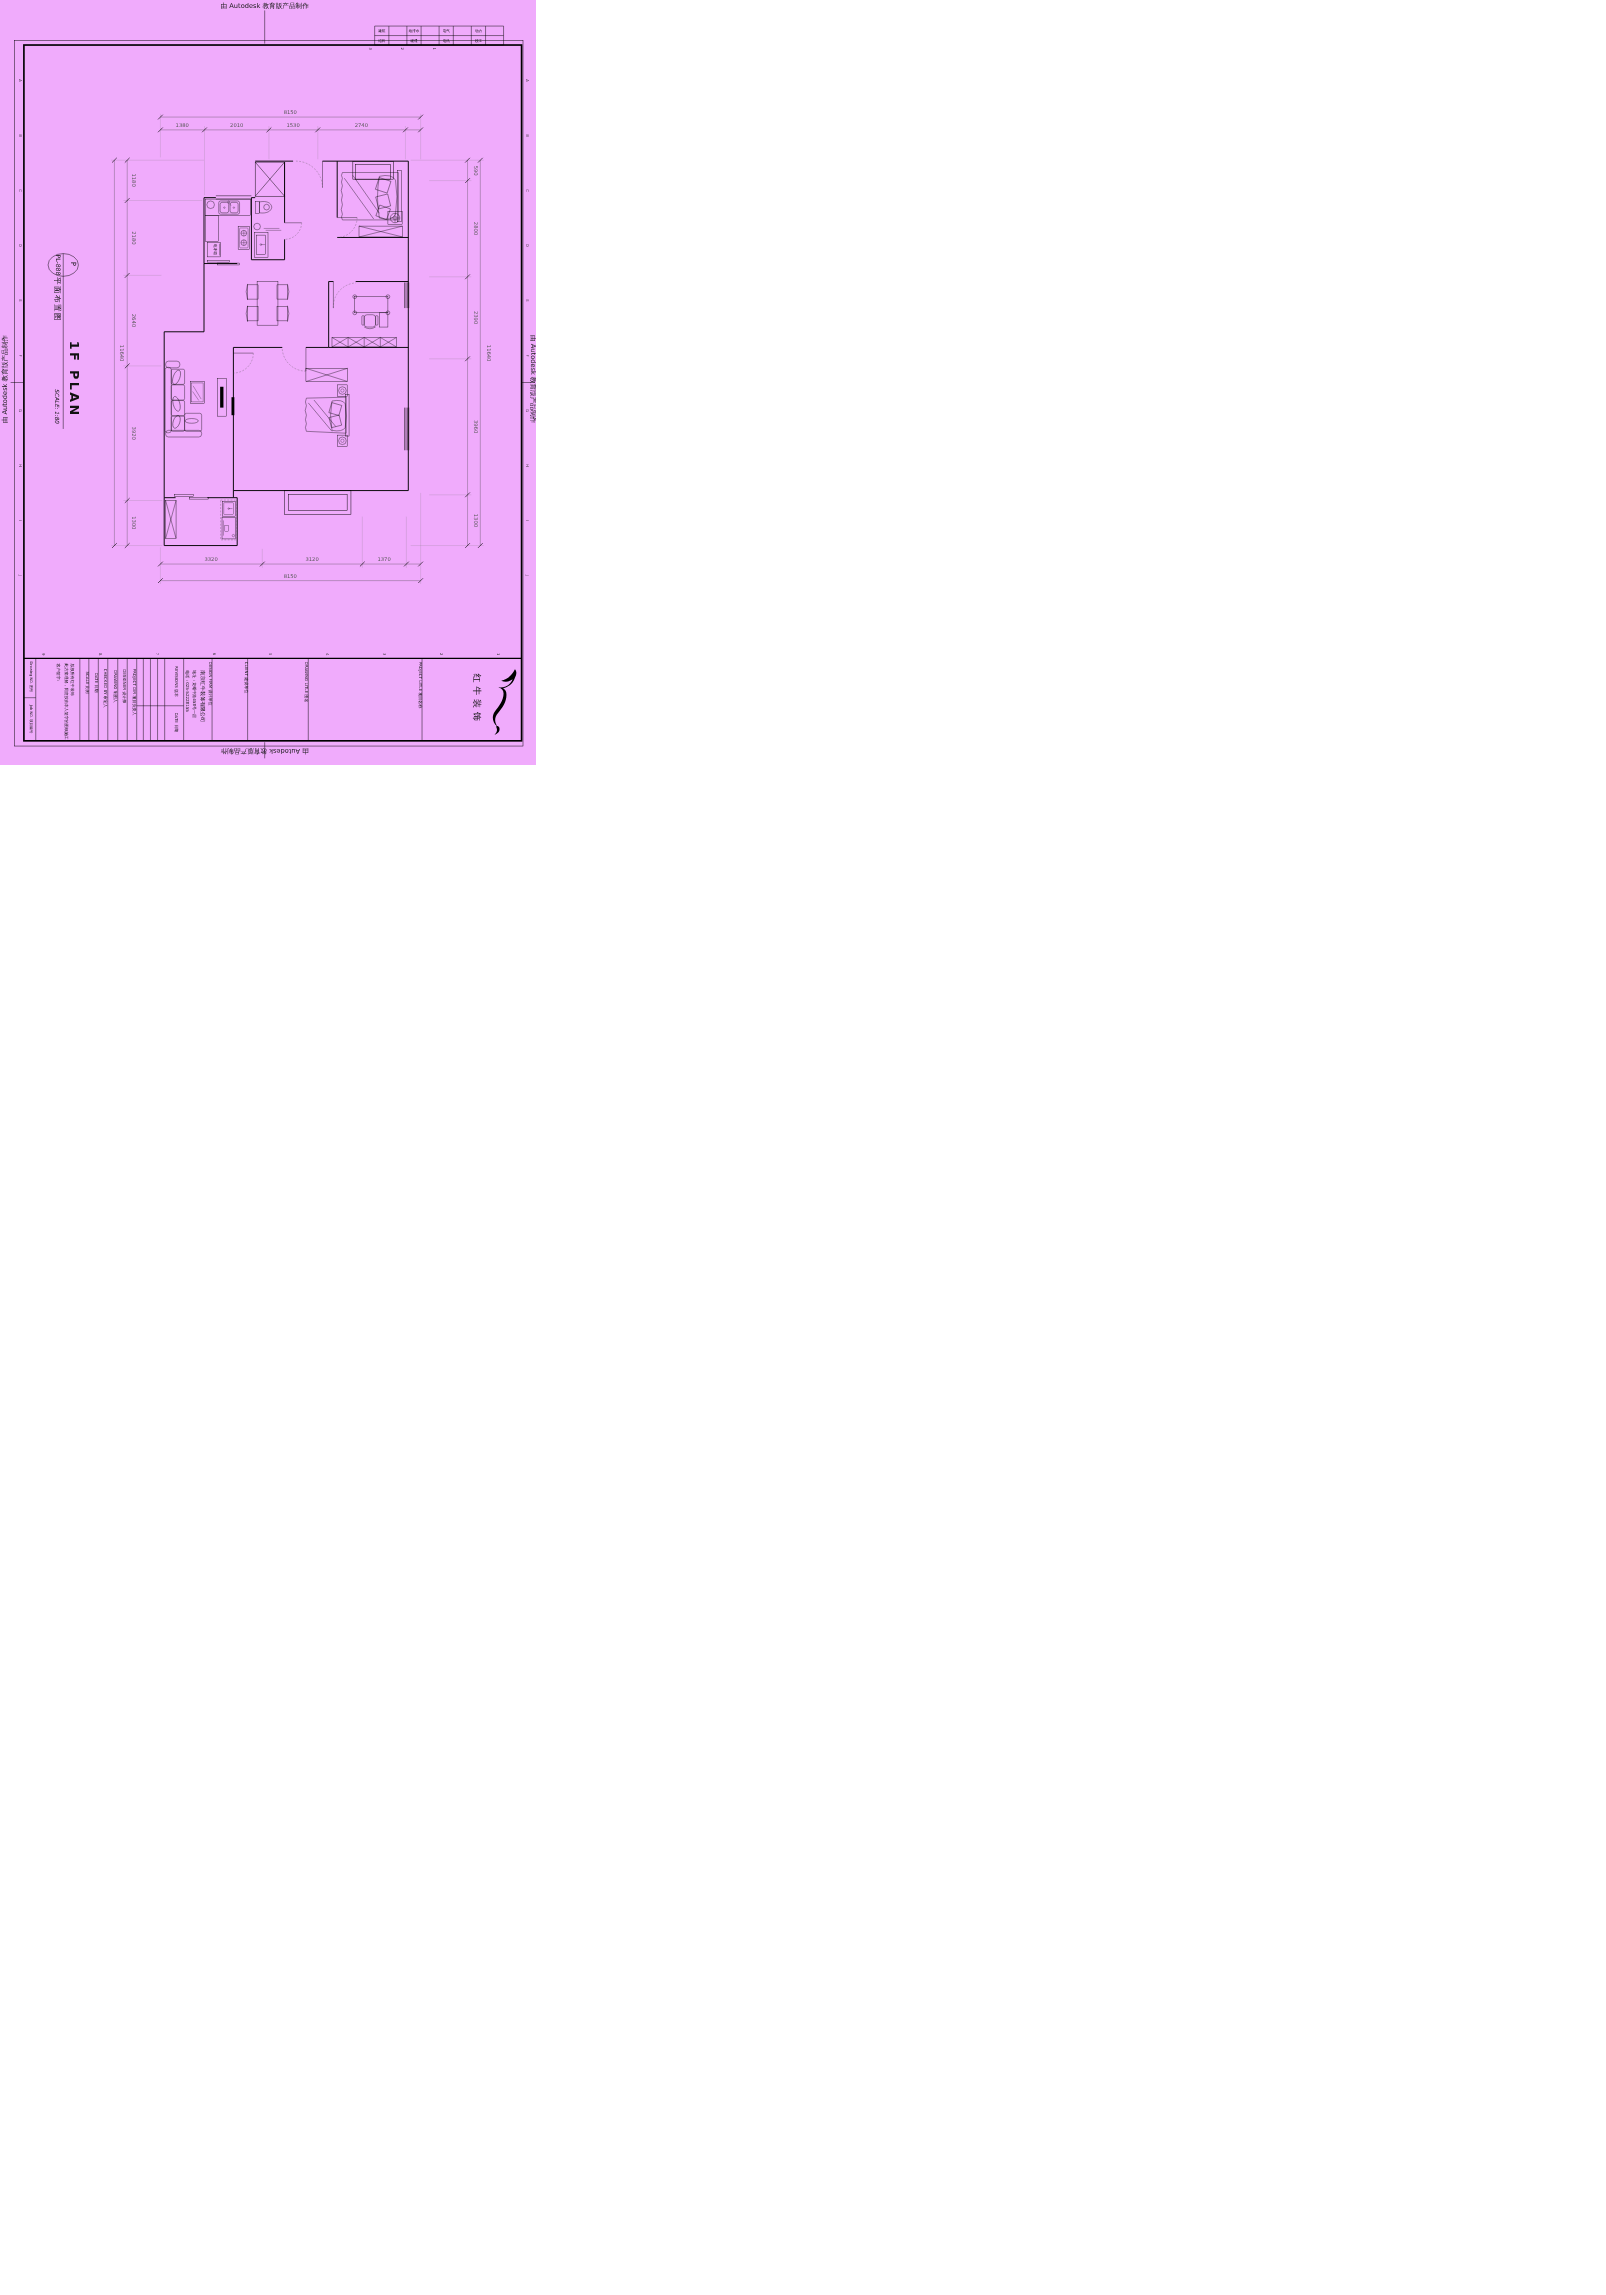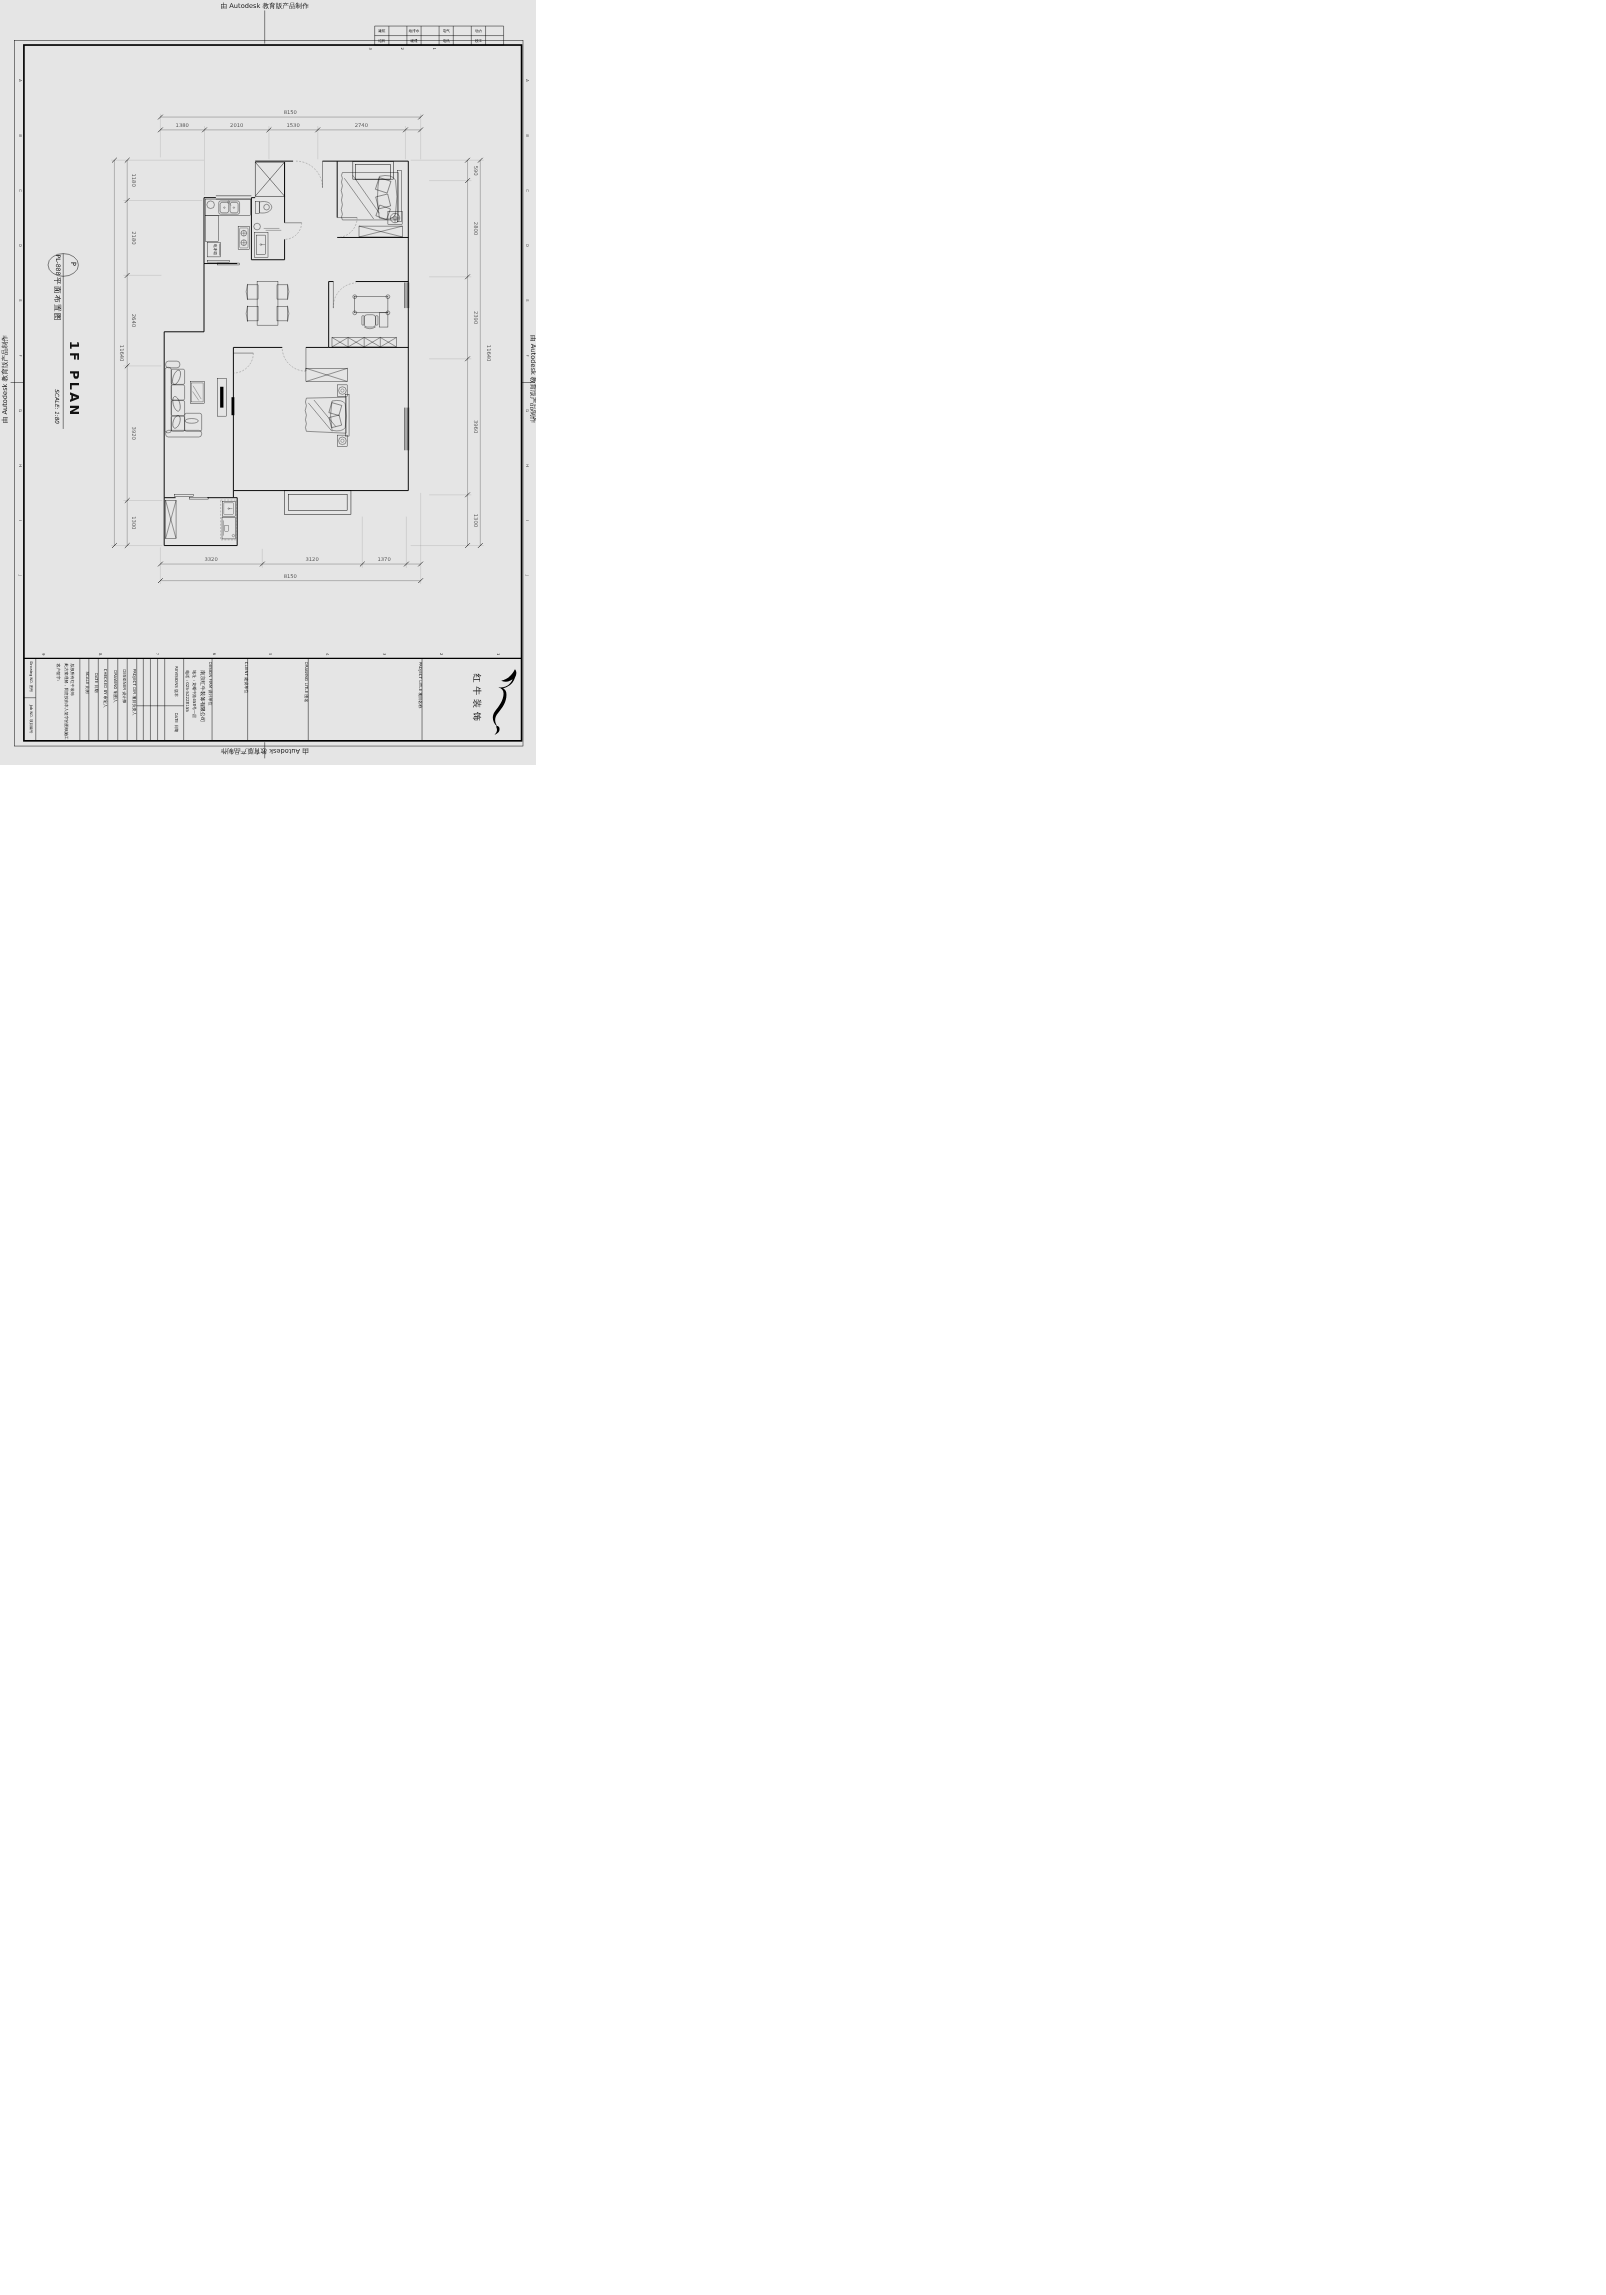--- a/index.html
+++ b/index.html
@@ -1,16 +1,16 @@
 <!DOCTYPE html>
 <html style="font-size:7.6px"><head>
 <meta charset="utf-8">
 <style>
   html,body{margin:0;padding:0;background:#fff;}
-  #sheet{position:relative;width:536px;height:765px;background:#e5e5e5;overflow:hidden;
+  #sheet{position:relative;width:536px;height:765px;background:#f0abfc;overflow:hidden;
          font-family:"DejaVu Sans",sans-serif;}
   svg{position:absolute;left:0;top:0;}
   svg text{font-family:"DejaVu Sans",sans-serif;fill:#111;}
   .dim{font-size:11px;fill:#595959;}
   .dimbig{font-size:11px;fill:#595959;}
   .tb{font-size:8.5px;}
   .tbs{font-size:7.5px;}
   .zone{font-size:8px;fill:#333;}
   .stamp{font-size:14px;fill:#1a1a1a;}
   .w{stroke:#000;stroke-width:2;fill:none;}

